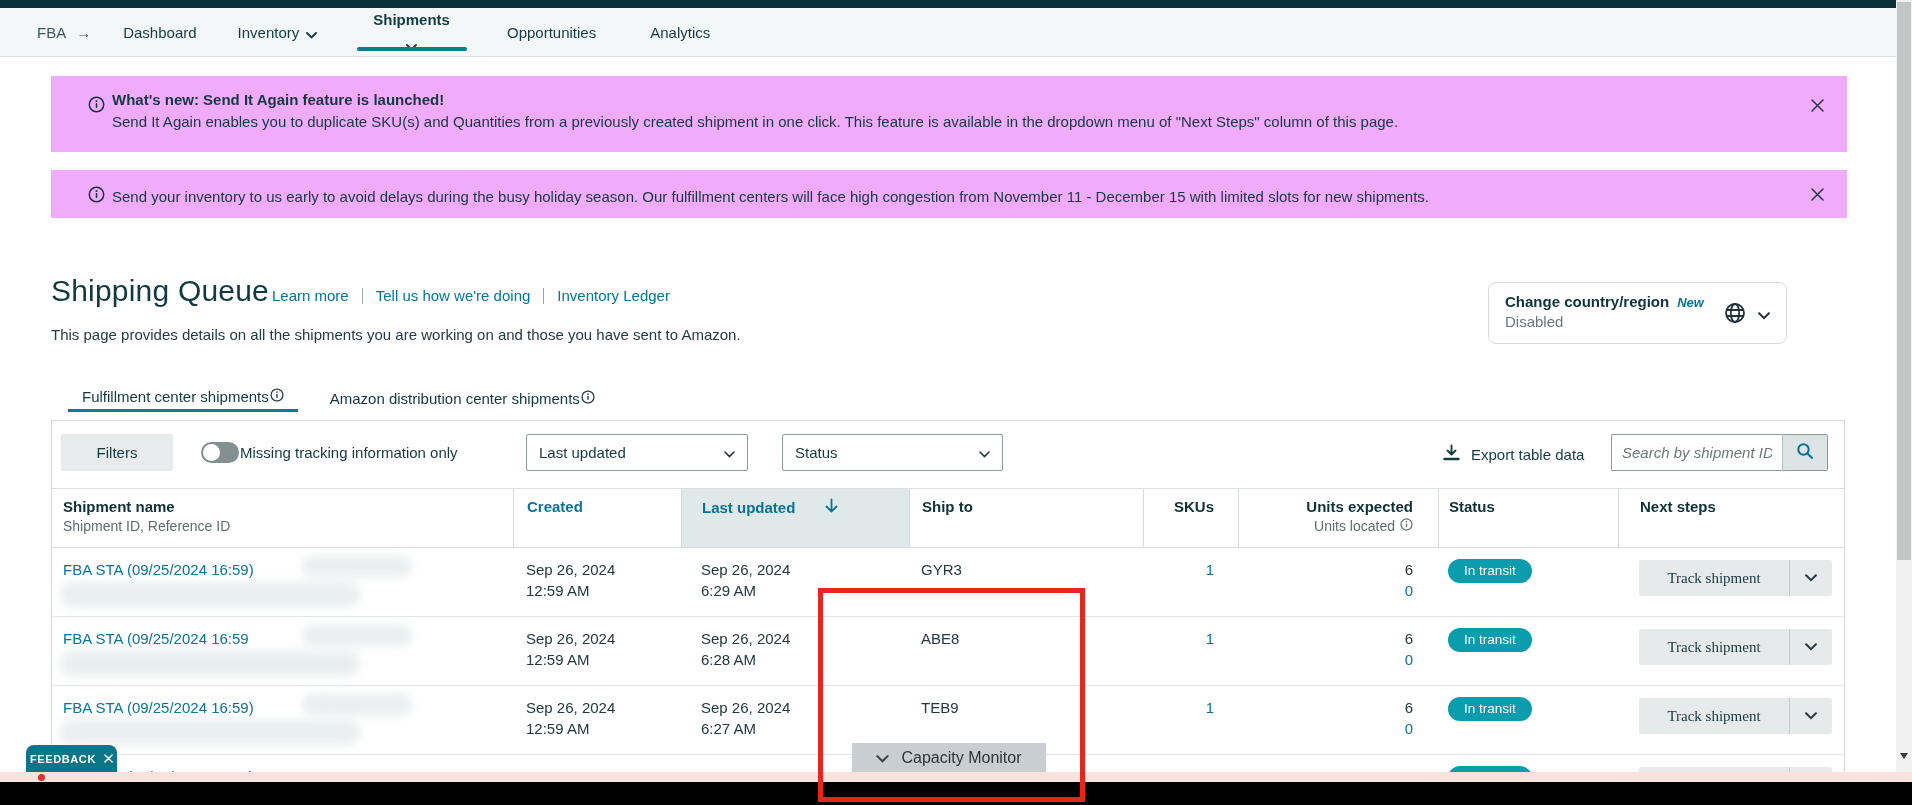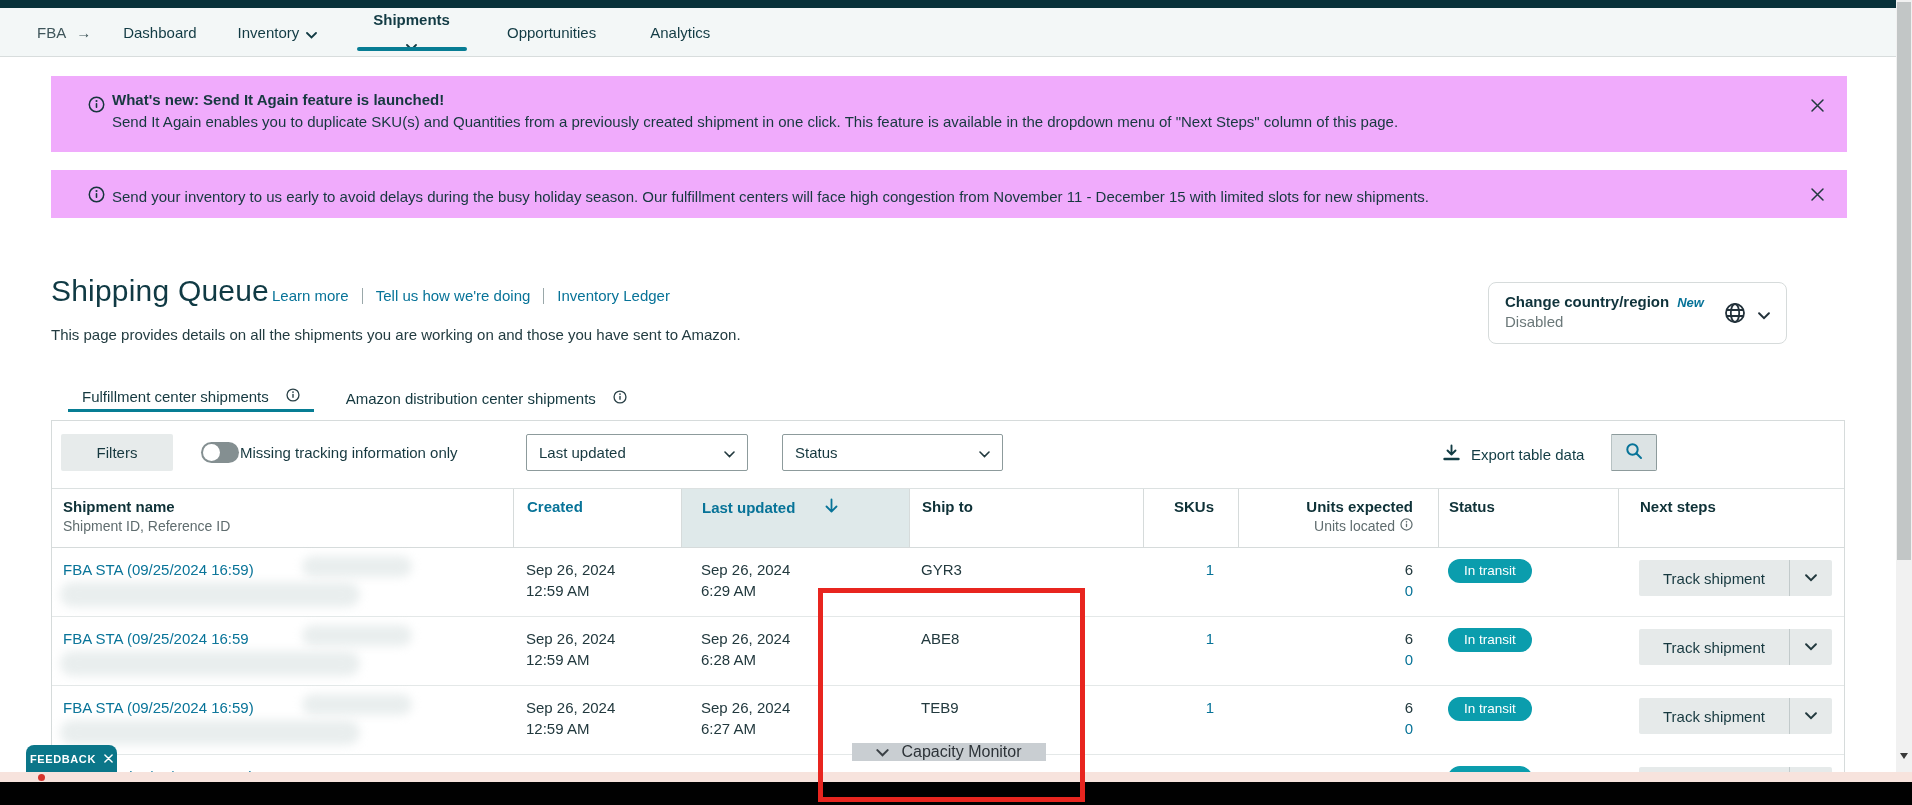--- a/index.html
+++ b/index.html
@@ -45,21 +45,21 @@
   
   .region-card{position:absolute;left:1488px;top:282px;width:299px;height:62px;border:1px solid #d6dbdb;
                border-radius:8px;background:#fff;box-sizing:border-box;padding:10px 16px 0 16px;}
   .rc-title{font-size:15px;font-weight:700;color:#0f333b;display:flex;align-items:baseline;gap:8px;}
   .rc-new{font-size:13px;font-style:italic;font-weight:600;color:#077398;}
   .rc-value{font-size:15px;color:#6b7879;margin-top:3px;}
   .rc-icons{position:absolute;right:16px;top:19px;display:flex;align-items:center;gap:12px;color:#22313a;}
 
   
   .tabs{position:absolute;left:68px;top:388px;display:flex;gap:18px;font-size:15px;color:#14383f;}
-  .tab{display:flex;align-items:center;gap:17px;padding:0 14px 4px 14px;cursor:pointer;}
+  .tab{display:flex;align-items:center;gap:1px;padding:0 14px 4px 14px;cursor:pointer;}
   .tab.active{border-bottom:3px solid #077d94;}
   .tab .i-info{color:#2a4147;}
 
   
   .table-card{position:absolute;left:51px;top:420px;width:1794px;height:386px;background:#fff;
               border:1px solid #d6dbdb;border-bottom:none;box-sizing:border-box;}
 
   
   .toolbar{position:relative;height:67px;border-bottom:1px solid #dce1e1;}
   .btn-filters{position:absolute;left:9px;top:13px;width:112px;height:37px;background:#e7ebeb;border:none;
@@ -116,25 +116,25 @@
   .td-skus{text-align:right;padding-right:24px;}
   .td-skus .l1{color:#077398;cursor:pointer;}
   .td-units{text-align:right;padding-right:25px;}
   .td-units .l2{color:#077398;cursor:pointer;}
   .td-status{padding-left:10px;}
   .badge{display:inline-block;margin-top:11px;background:#0b9dad;color:#fff;font-size:13.5px;
          padding:4px 16px 5px 16px;border-radius:13px;}
   .td-next{padding-left:21px;}
   .split-btn{display:inline-flex;margin-top:12px;height:36px;background:#e6eaea;border-radius:2px;
              align-items:stretch;cursor:pointer;}
-  .split-main{display:flex;align-items:center;padding:0 22px;font-size:15px;color:#16383f;width:106px;justify-content:center;}
+  .split-main{display:flex;align-items:center;padding:0 22px;font-size:15px;color:#16383f;width:106px;justify-content:center;font-family:Liberation Serif, serif;}
   .split-chev{display:flex;align-items:center;justify-content:center;width:42px;border-left:1px solid #c2cacb;color:#22393e;}
 
   
-  .capacity{position:absolute;left:852px;top:743px;width:194px;height:18px;background:#c9ced2;z-index:30;
+  .capacity{position:absolute;left:852px;top:743px;width:194px;height:29px;background:#c9ced2;z-index:30;
             display:flex;align-items:center;justify-content:center;gap:12px;font-size:16px;color:#2d3338;cursor:pointer;}
   .feedback{position:absolute;left:26px;top:745px;width:91px;height:27px;background:#0b7689;z-index:30;
             border-radius:8px 8px 0 0;display:flex;align-items:center;justify-content:center;gap:8px;
             color:#fff;font-size:11px;font-weight:700;letter-spacing:.6px;cursor:pointer;}
   .pink-strip{position:absolute;left:0;top:772px;width:1912px;height:10px;background:#f7e3dd;z-index:40;}
   .black-strip{position:absolute;left:0;top:782px;width:1912px;height:23px;background:#010101;z-index:41;}
   .red-dot{position:absolute;left:38px;top:774px;width:7px;height:7px;border-radius:50%;background:#d6342c;z-index:42;}
   .red-rect{position:absolute;left:818px;top:588px;width:267px;height:214px;border:5px solid #e8251f;
             box-sizing:border-box;z-index:50;pointer-events:none;}
 
@@ -276,20 +276,21 @@
             </svg></span>
       </div>
       <div class="export">
         <span><svg width="17" height="17" viewBox="0 0 17 17">
               <path d="M8.5 1.5v8.5M4.5 6.5l4 4 4-4" fill="none" stroke="currentColor" stroke-width="1.9" stroke-linecap="round" stroke-linejoin="round"></path>
               <path d="M1.5 15h14" stroke="currentColor" stroke-width="2.4" stroke-linecap="round"></path>
             </svg></span>
         <span>Export table data</span>
       </div>
       <div class="search">
+        <input type="text" placeholder="Search by shipment ID" style="">
         <span class="sbtn">
             <span><svg width="18" height="18" viewBox="0 0 18 18">
                 <circle cx="7.5" cy="7.5" r="5.2" fill="none" stroke="#077398" stroke-width="2"></circle>
                 <path d="M11.5 11.5L16 16" stroke="#077398" stroke-width="2" stroke-linecap="round"></path>
               </svg></span>
           </span>
       </div>
     </div>
 
     <div class="thead">

